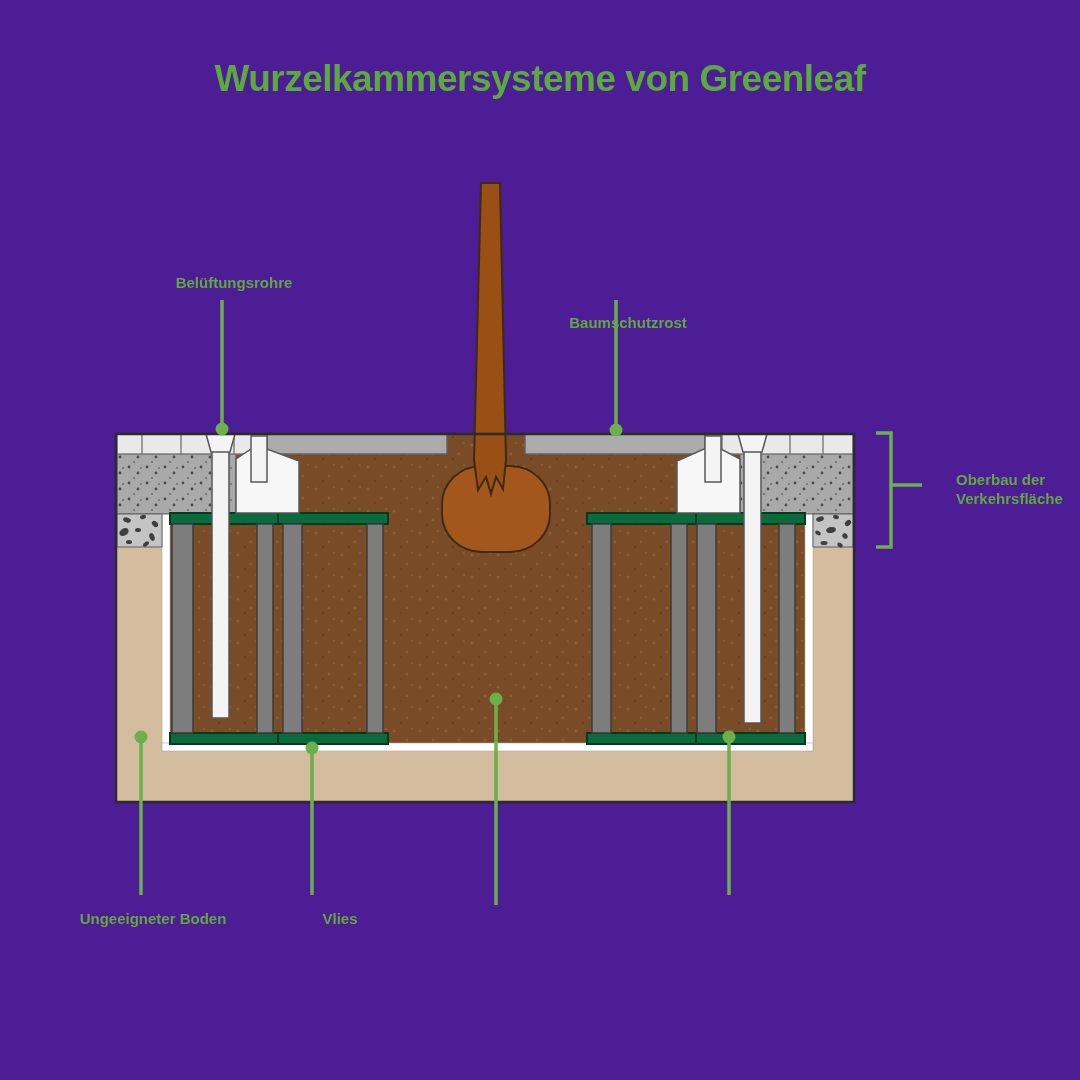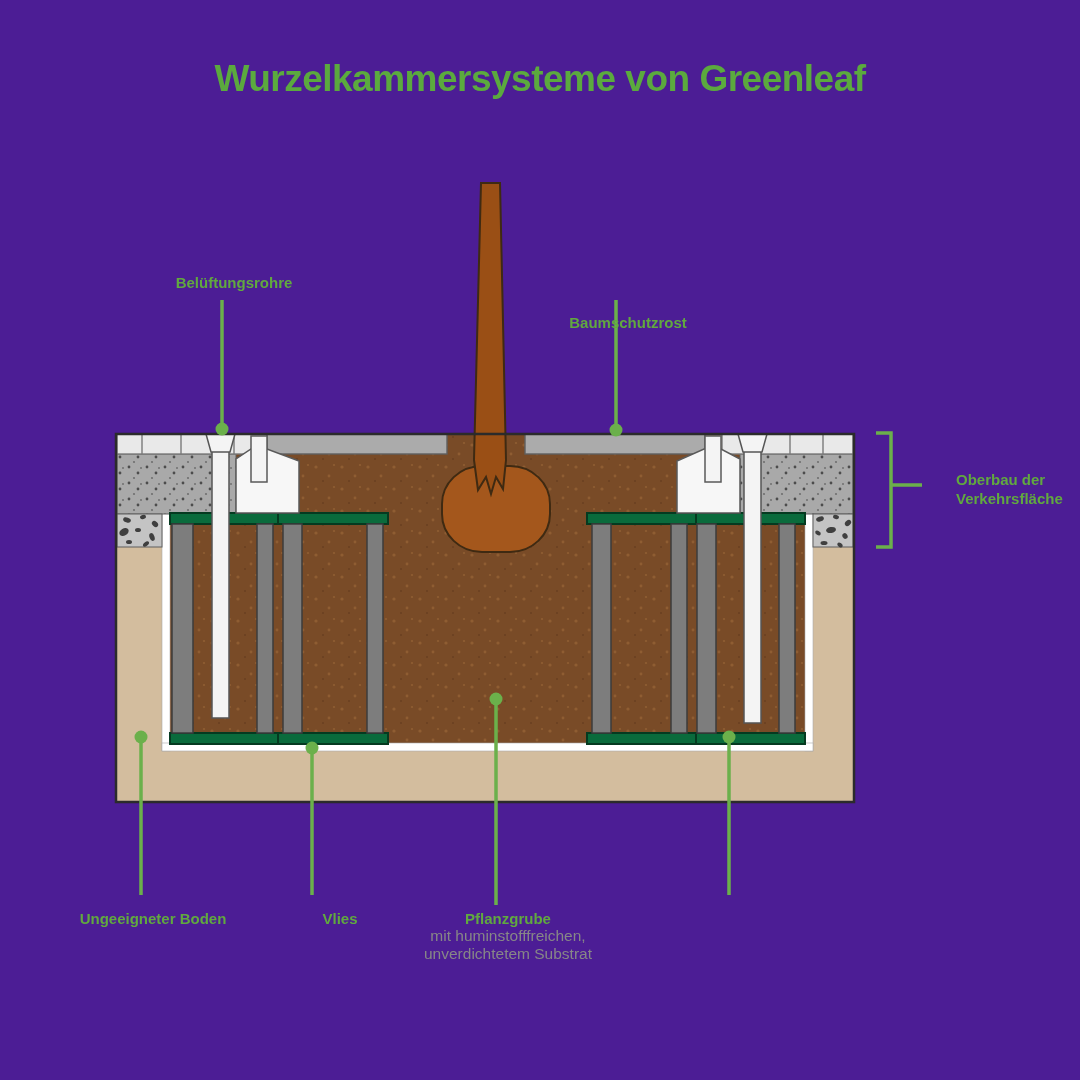--- a/index.html
+++ b/index.html
@@ -156,20 +156,15 @@
 
   <div class="lbl" id="oberbau-label" style="left:932px;top:470px;">
     <div>Oberbau der</div>
     <div>Verkehrsfläche</div>
   </div>
 
   <div class="lbl centered" style="left:141px;top:910px;text-align:right;">Ungeeigneter Boden</div>
 
   <div class="lbl centered" style="left:328px;top:910px;">Vlies</div>
 
-  <div class="lbl centered" style="left:496px;top:910px;">
-    <div>Pflanzgrube</div>
-    <div class="sub">mit huminstofffreichen,</div>
-    <div class="sub">unverdichtetem Substrat</div>
-  </div>
 
 
 </div>
 
 </body></html>

